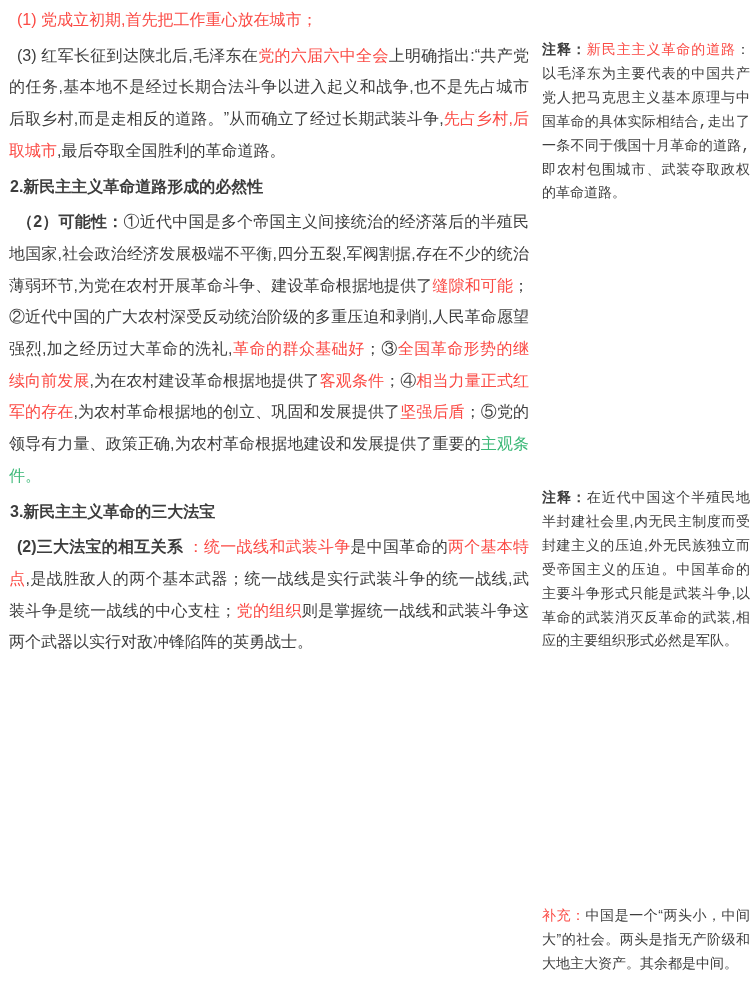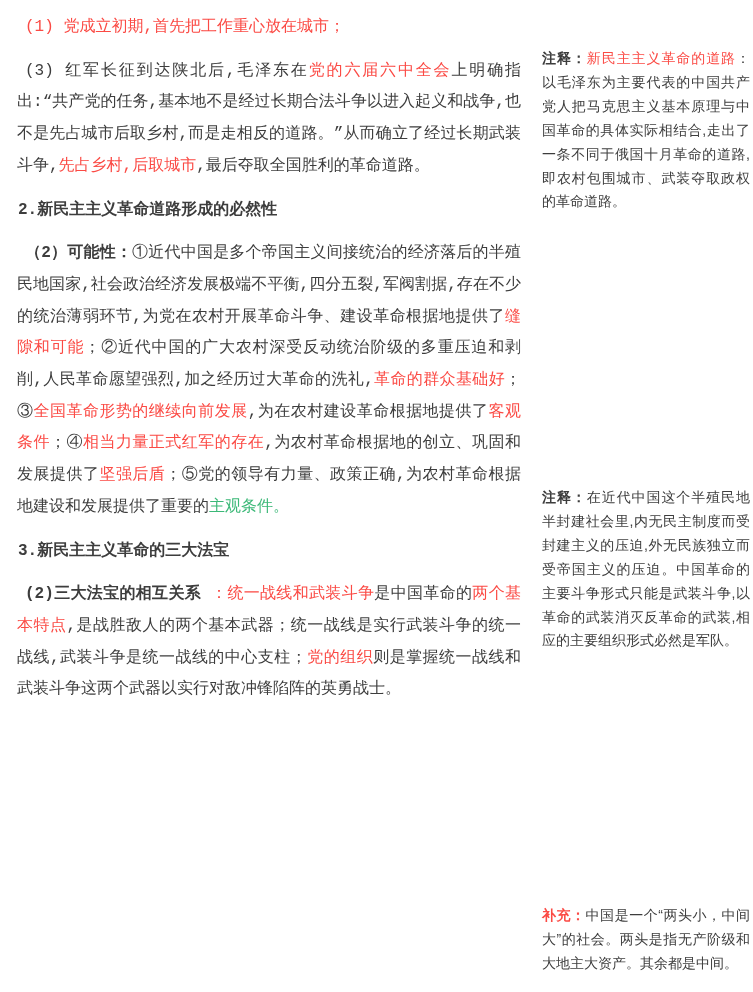--- a/index.html
+++ b/index.html
@@ -14,44 +14,44 @@
 
   .main-col{
     position:absolute;
     left:5px; top:0;
     width:528px;
     font-size:16px;
     line-height:31.7px;
     color:var(--ink);
     text-align:justify;
   }
-  .main-col .para{margin:12px;font-family:Liberation Mono, monospace;}
+  .main-col .para{margin:4px;}
   .main-col .para.body{text-indent:8px;}
   .main-col .para.heading{text-indent:1px;}
 
   .margin-notes{position:absolute;left:542px;top:0;width:208px;}
   .note{
     position:absolute;
     left:0;
     width:208px;
     font-size:14px;
     line-height:23.9px;
     color:var(--ink);
     text-align:justify;
   }
-  .note-1{top:47px;}
+  .note-1{top:39px;font-family:Liberation Mono, monospace;}
   .note-2{top:454px;margin-top:32px;}
   .note-3{top:904px;}
   .note .para{margin:0;}
 
   .seg-black{color:var(--ink);}
   .seg-red{color:var(--red);}
   .seg-green{color:var(--green);}
   .seg-bold{color:var(--ink);font-weight:bold;}
-  .seg-redbold{color:var(--red);font-weight:bold;}
+  .seg-redbold{color:var(--red);font-weight:normal;}
 </style>
 </head>
 <body>
 
 <div class="main-col">
     <p class="para body"><span class="seg-red">(1) 党成立初期,首先把工作重心放在城市；</span></p>
     <p class="para body"><span class="seg-black">(3) 红军长征到达陕北后,毛泽东在</span><span class="seg-red">党的六届六中全会</span><span class="seg-black">上明确指出:“共产党的任务,基本地不是经过长期合法斗争以进入起义和战争,也不是先占城市后取乡村,而是走相反的道路。”从而确立了经过长期武装斗争,</span><span class="seg-red">先占乡村,后取城市</span><span class="seg-black">,最后夺取全国胜利的革命道路。</span></p>
     <p class="para heading"><span class="seg-bold">2.新民主主义革命道路形成的必然性</span></p>
     <p class="para body"><span class="seg-bold">（2）可能性：</span><span class="seg-black">①近代中国是多个帝国主义间接统治的经济落后的半殖民地国家,社会政治经济发展极端不平衡,四分五裂,军阀割据,存在不少的统治薄弱环节,为党在农村开展革命斗争、建设革命根据地提供了</span><span class="seg-red">缝隙和可能</span><span class="seg-black">；②近代中国的广大农村深受反动统治阶级的多重压迫和剥削,人民革命愿望强烈,加之经历过大革命的洗礼,</span><span class="seg-red">革命的群众基础好</span><span class="seg-black">；③</span><span class="seg-red">全国革命形势的继续向前发展</span><span class="seg-black">,为在农村建设革命根据地提供了</span><span class="seg-red">客观条件</span><span class="seg-black">；④</span><span class="seg-red">相当力量正式红军的存在</span><span class="seg-black">,为农村革命根据地的创立、巩固和发展提供了</span><span class="seg-red">坚强后盾</span><span class="seg-black">；⑤党的领导有力量、政策正确,为农村革命根据地建设和发展提供了重要的</span><span class="seg-green">主观条件。</span></p>
     <p class="para heading"><span class="seg-bold">3.新民主主义革命的三大法宝</span></p>

